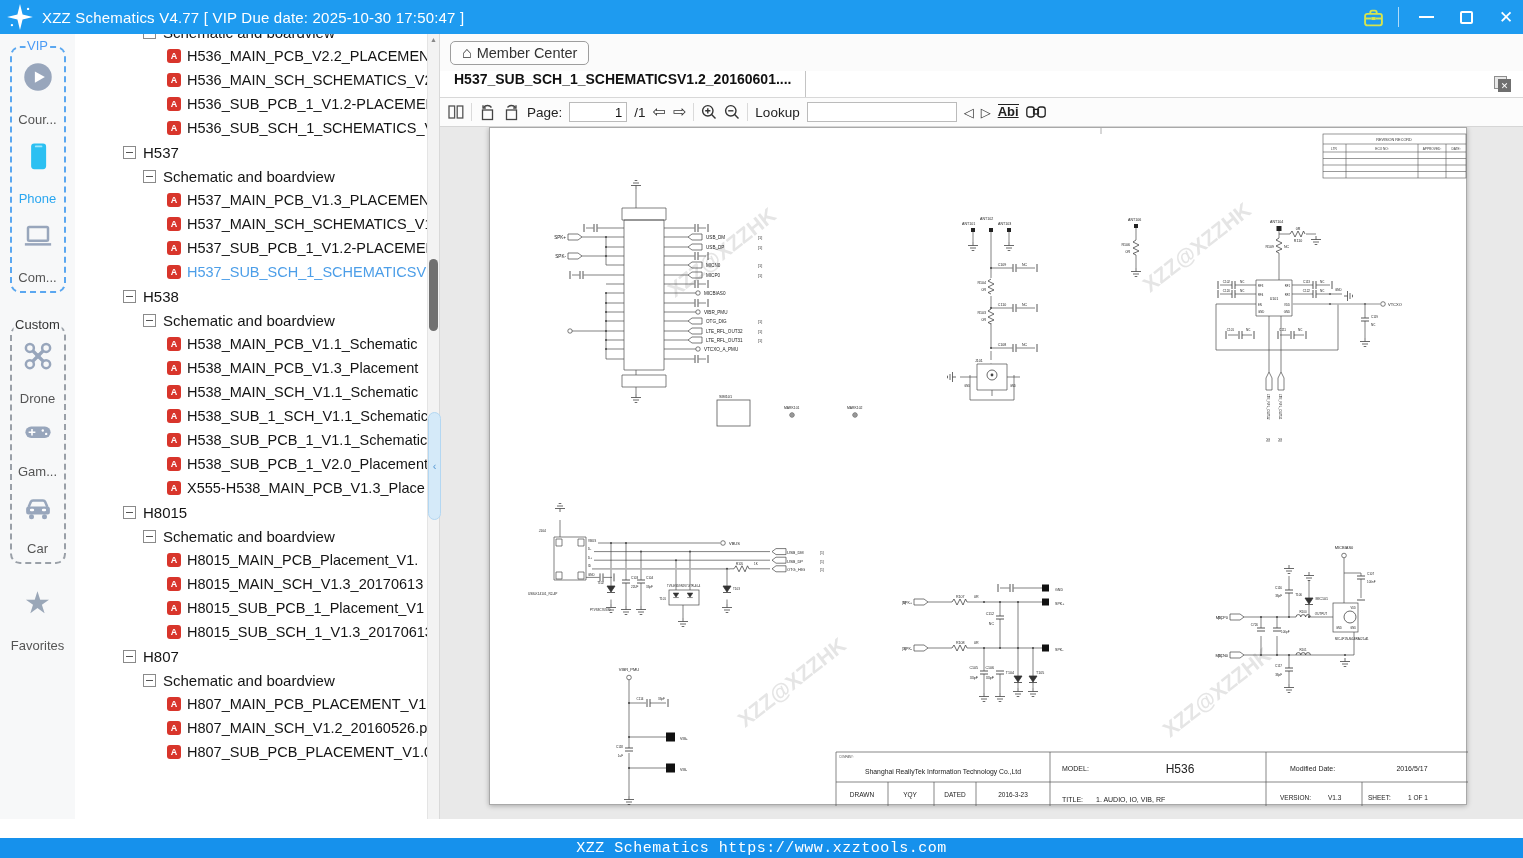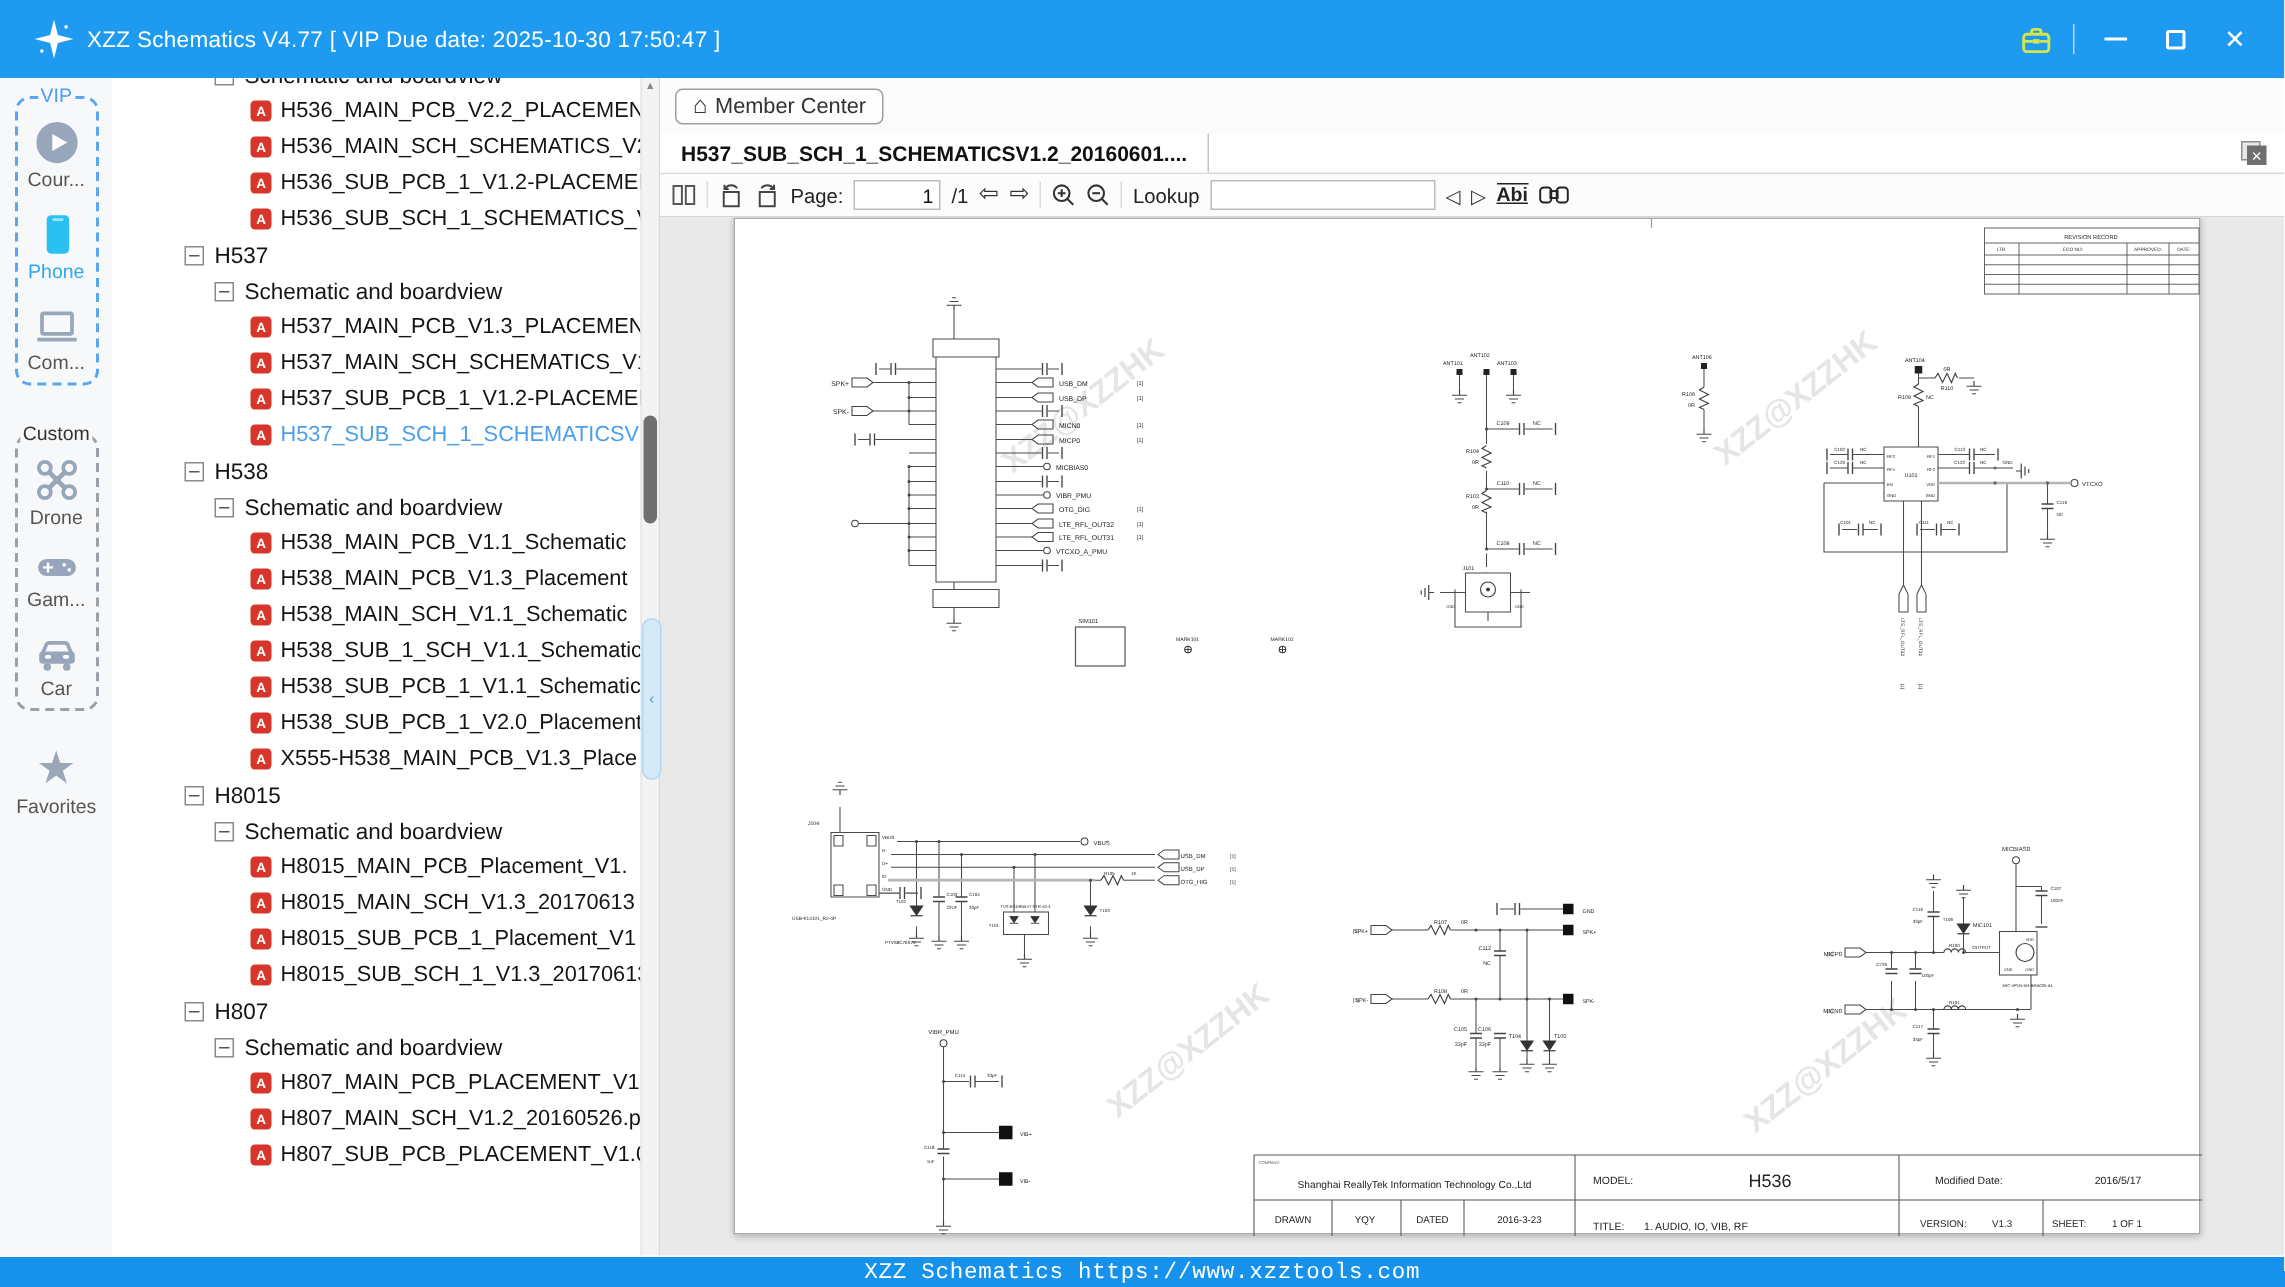--- a/index.html
+++ b/index.html
@@ -1,19 +1,19 @@
 <!DOCTYPE html>
 <html><head>
 <meta charset="utf-8">
 <style>
   *{margin:0;padding:0;box-sizing:border-box;font-family:"Liberation Sans",sans-serif;}
   html,body{width:1523px;height:858px;overflow:hidden;background:#fff;}
   .app{position:relative;width:1523px;height:858px;overflow:hidden;background:#fff;}
   
-  .titlebar{height:52px;background:#1E9BF0;display:flex;align-items:center;padding:0 20px;color:#fff;}
+  .titlebar{height:34px;background:#1E9BF0;display:flex;align-items:center;padding:0 4px;color:#fff;}
   .logo{width:28px;height:28px;margin:0 8px 0 2px;flex:0 0 auto;}
   .title-text{font-size:15px;letter-spacing:.2px;}
   .tb-right{margin-left:auto;display:flex;align-items:center;gap:14px;}
   .tb-divider{width:1px;height:20px;background:rgba(255,255,255,.65);}
   .winbtn{width:26px;height:22px;display:flex;align-items:center;justify-content:center;cursor:default;}
   .min-glyph{width:15px;height:2px;background:#fff;}
   .max-glyph{width:13px;height:13px;border:2px solid #fff;border-radius:2px;}
   .close-glyph{font-size:17px;line-height:1;color:#fff;}
   
   .menubar{height:33px;background:#F3F3F3;display:flex;align-items:center;gap:28px;padding:0 16px;border-bottom:1px solid #E6E6E6;}
@@ -32,21 +32,21 @@
   .search-btn{width:48px;height:31px;background:#4B9BF5;border:1px solid #3E8BE0;border-radius:4px;display:flex;align-items:center;justify-content:center;}
   
   .leftbody{flex:1;display:flex;min-height:0;}
   .rail{width:75px;background:#F7F8F9;padding:8px 5px 0 5px;display:flex;flex-direction:column;align-items:center;}
   .group{width:56px;border-radius:10px;position:relative;padding:14px 0 6px 0;display:flex;flex-direction:column;align-items:center;gap:14px;margin-bottom:14px;}
   .group.vip{border:2px dashed #5AA7F0;margin-top:4px;text-align:right;}
   .group.custom{border:2px dashed #9AA0A8;margin-top:18px;}
   .group-label{position:absolute;top:-10px;left:50%;transform:translateX(-50%);background:#F7F8F9;padding:0 2px;font-size:13px;white-space:nowrap;}
   .group.vip .group-label{color:#4B9BF5;}
   .group.custom .group-label{color:#333;}
-  .rail-item{display:flex;flex-direction:column;align-items:center;gap:2px;width:100%;}
+  .rail-item{display:flex;flex-direction:column;align-items:center;gap:20px;width:100%;}
   .rail-label{font-size:13px;color:#555;max-width:62px;white-space:nowrap;overflow:hidden;}
   .rail-label.active{color:#2BA7F0;}
   .fav{margin-top:10px;display:flex;flex-direction:column;align-items:center;}
   .star-glyph{font-size:30px;color:#9AA7B8;line-height:1;}
   
   .tree{flex:1;overflow:hidden;background:#fff;padding-top:0;}
   .trow{height:24px;display:flex;align-items:center;white-space:nowrap;overflow:hidden;}
   .trow.clip{margin-top:-14px;}
   .trow.lv1{padding-left:48px;}
   .trow.lv2{padding-left:68px;}
@@ -60,21 +60,21 @@
   
   .vscroll{width:12px;background:#F3F3F3;border-left:1px solid #E4E4E4;position:relative;}
   .vthumb{position:absolute;left:1px;top:225px;width:9px;height:72px;background:#707070;border-radius:5px;}
   .vup{position:absolute;top:2px;left:1px;width:9px;text-align:center;font-size:7px;color:#888;}
   .collapse-handle{position:absolute;left:428px;top:412px;width:13px;height:108px;background:#D5EAF9;border:1px solid #B3D7F2;border-radius:7px;z-index:5;display:flex;align-items:center;justify-content:center;color:#5B9BD5;font-size:11px;}
   
   .memberrow{height:37px;display:flex;align-items:center;padding:0 10px;background:#FBFBFB;}
   .member-btn{display:flex;align-items:center;gap:5px;border:1px solid #9E9E9E;border-radius:5px;padding:3px 11px;font-size:14.5px;color:#333;background:#FDFDFD;}
   .home-glyph{font-size:16px;line-height:1;color:#333;}
   .tabrow{height:27px;background:#fff;border-bottom:1px solid #D8D8D8;display:flex;align-items:stretch;position:relative;}
-  .tab{display:flex;align-items:center;padding:0 14px;font-size:14px;font-weight:bold;color:#111;border-right:1px solid #C4C4C4;background:#fff;max-width:375px;white-space:nowrap;overflow:hidden;}
+  .tab{display:flex;align-items:flex-start;padding:0 14px;font-size:14px;font-weight:bold;color:#111;border-right:1px solid #C4C4C4;background:#fff;max-width:375px;white-space:nowrap;overflow:hidden;}
   .tab-close-all{position:absolute;right:12px;top:5px;width:17px;height:16px;}
   .tca-back{position:absolute;left:0;top:0;width:13px;height:13px;border:1px solid #8E8E8E;background:#E8E8E8;}
   .tca-front{position:absolute;right:0;bottom:0;width:13px;height:13px;background:#6F6F6F;color:#fff;font-size:9px;display:flex;align-items:center;justify-content:center;}
   .toolbar{height:29px;background:#FCFCFC;border-bottom:1px solid #D6D6D6;display:flex;align-items:center;gap:7px;padding:0 8px;}
   .tool-sep{width:1px;height:18px;background:#DADADA;}
   .tool-label{font-size:13.5px;color:#222;}
   .page-input{width:58px;height:20px;border:1px solid #BBB;font-size:13px;text-align:right;padding-right:4px;color:#111;background:#fff;}
   .lookup-input{width:150px;height:20px;border:1px solid #BBB;font-size:13px;padding:0 4px;background:#fff;}
   .nav-glyph{font-size:16px;color:#333;line-height:1;}
   .find-glyph{font-size:13px;color:#333;line-height:1;}

